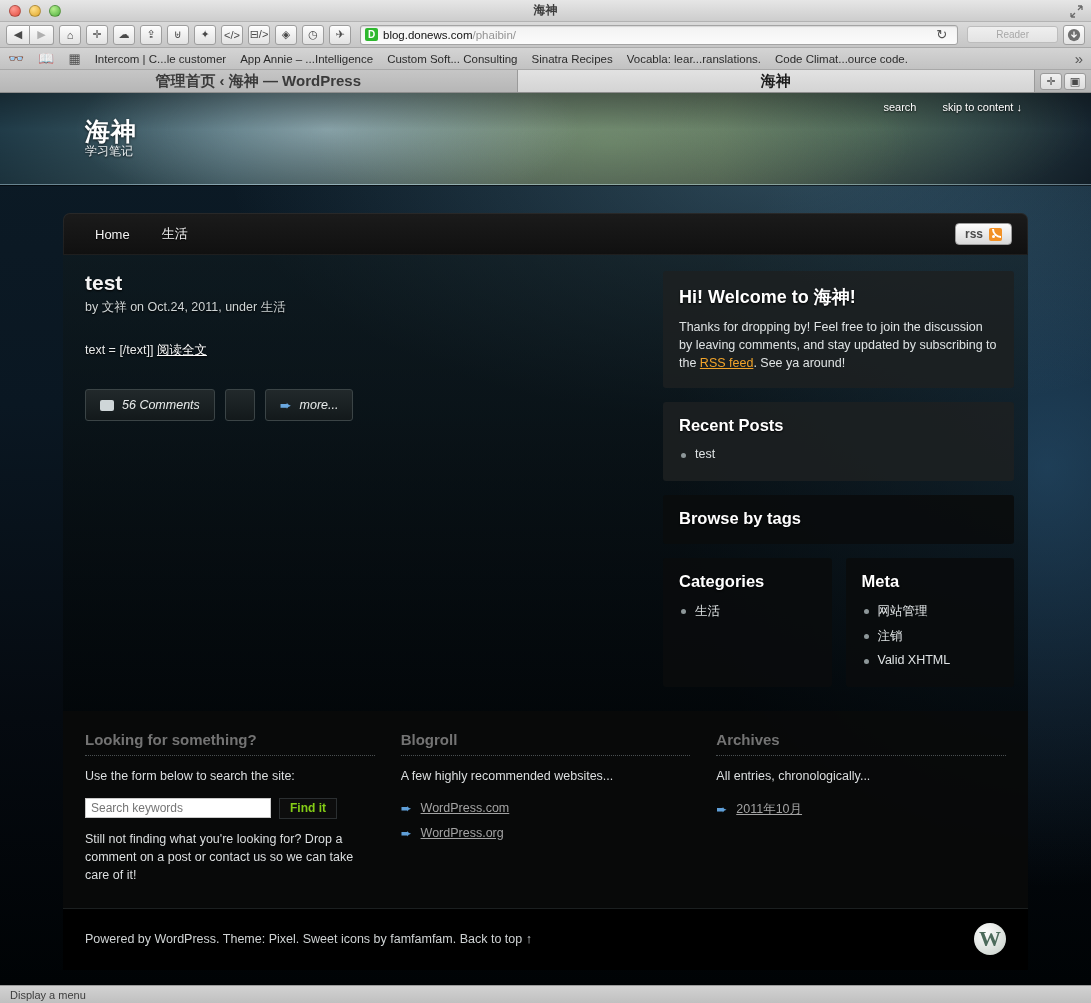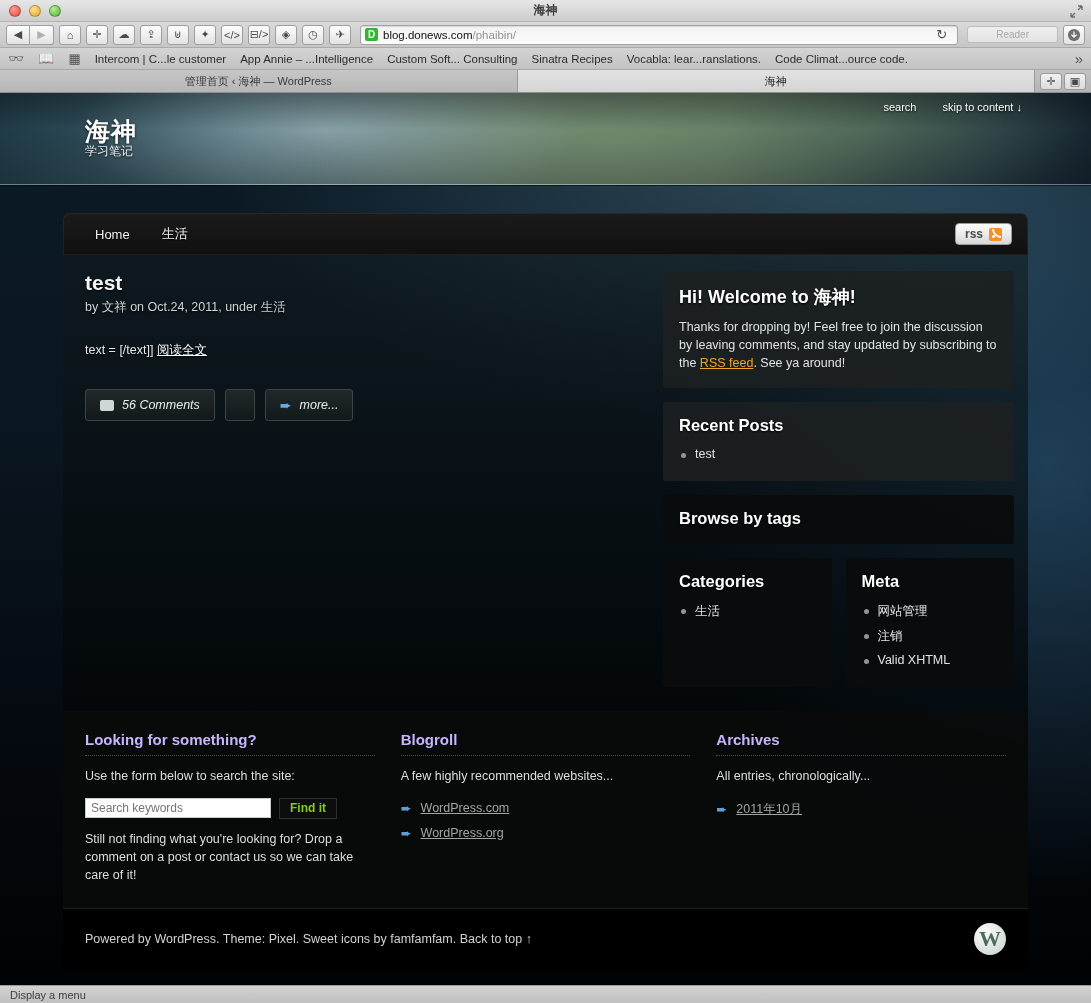--- a/index.html
+++ b/index.html
@@ -101,23 +101,24 @@
   .bm-more { margin-left: auto; font-size: 15px; color: #555; }
 
   .tabbar {
     height: 23px;
     background: linear-gradient(#c2c2c2, #b4b4b4);
     display: flex; align-items: stretch;
     border-bottom: 1px solid #8e8e8e;
   }
   .tab {
     flex: 1; display: flex; align-items: center; justify-content: center;
-    font-size: 11px; color: #3a3a3a;
+    font-size: 15px; color: #3a3a3a;
     border-right: 1px solid #9a9a9a;
     background: linear-gradient(#c6c6c6,#b6b6b6);
+    font-weight: bold;
   }
   .tab.active { background: linear-gradient(#e2e2e2,#d4d4d4); color: #1c1c1c; }
   .tabtools { display: flex; align-items: center; gap: 2px; padding: 0 5px; background: linear-gradient(#c2c2c2,#b4b4b4); }
   .tabtool {
     width: 22px; height: 17px;
     border: 1px solid #9a9a9a; border-radius: 3px;
     background: linear-gradient(#f0f0f0,#dcdcdc);
     display:flex;align-items:center;justify-content:center;
     font-size: 11px; color: #4a4a4a;
   }
@@ -258,21 +259,21 @@
   .twocol .widget { flex: 1; margin-bottom: 0; }
 
   
   .footer-widgets {
     background: rgba(8,9,10,.95);
     display: flex; padding: 20px 22px 24px;
     gap: 26px;
   }
   .fw { flex: 1; }
   .fw-title {
-    font-size: 15px; color: #c4b5fd; font-weight: bold;
+    font-size: 15px; color: #737373; font-weight: bold;
     padding-bottom: 7px;
     border-bottom: 1px dotted #4a4f51;
   }
   .fw-text { font-size: 12.5px; color: #dcdfe0; margin-top: 11px; line-height: 1.45; }
   .searchrow { display: flex; gap: 8px; margin-top: 12px; align-items: center; }
   .searchinput {
     width: 186px; height: 20px;
     border: 1px solid #c9c9c9; background: #fff;
     font-size: 12px; color: #333; padding: 0 5px;
     font-family: "Liberation Sans", sans-serif;

